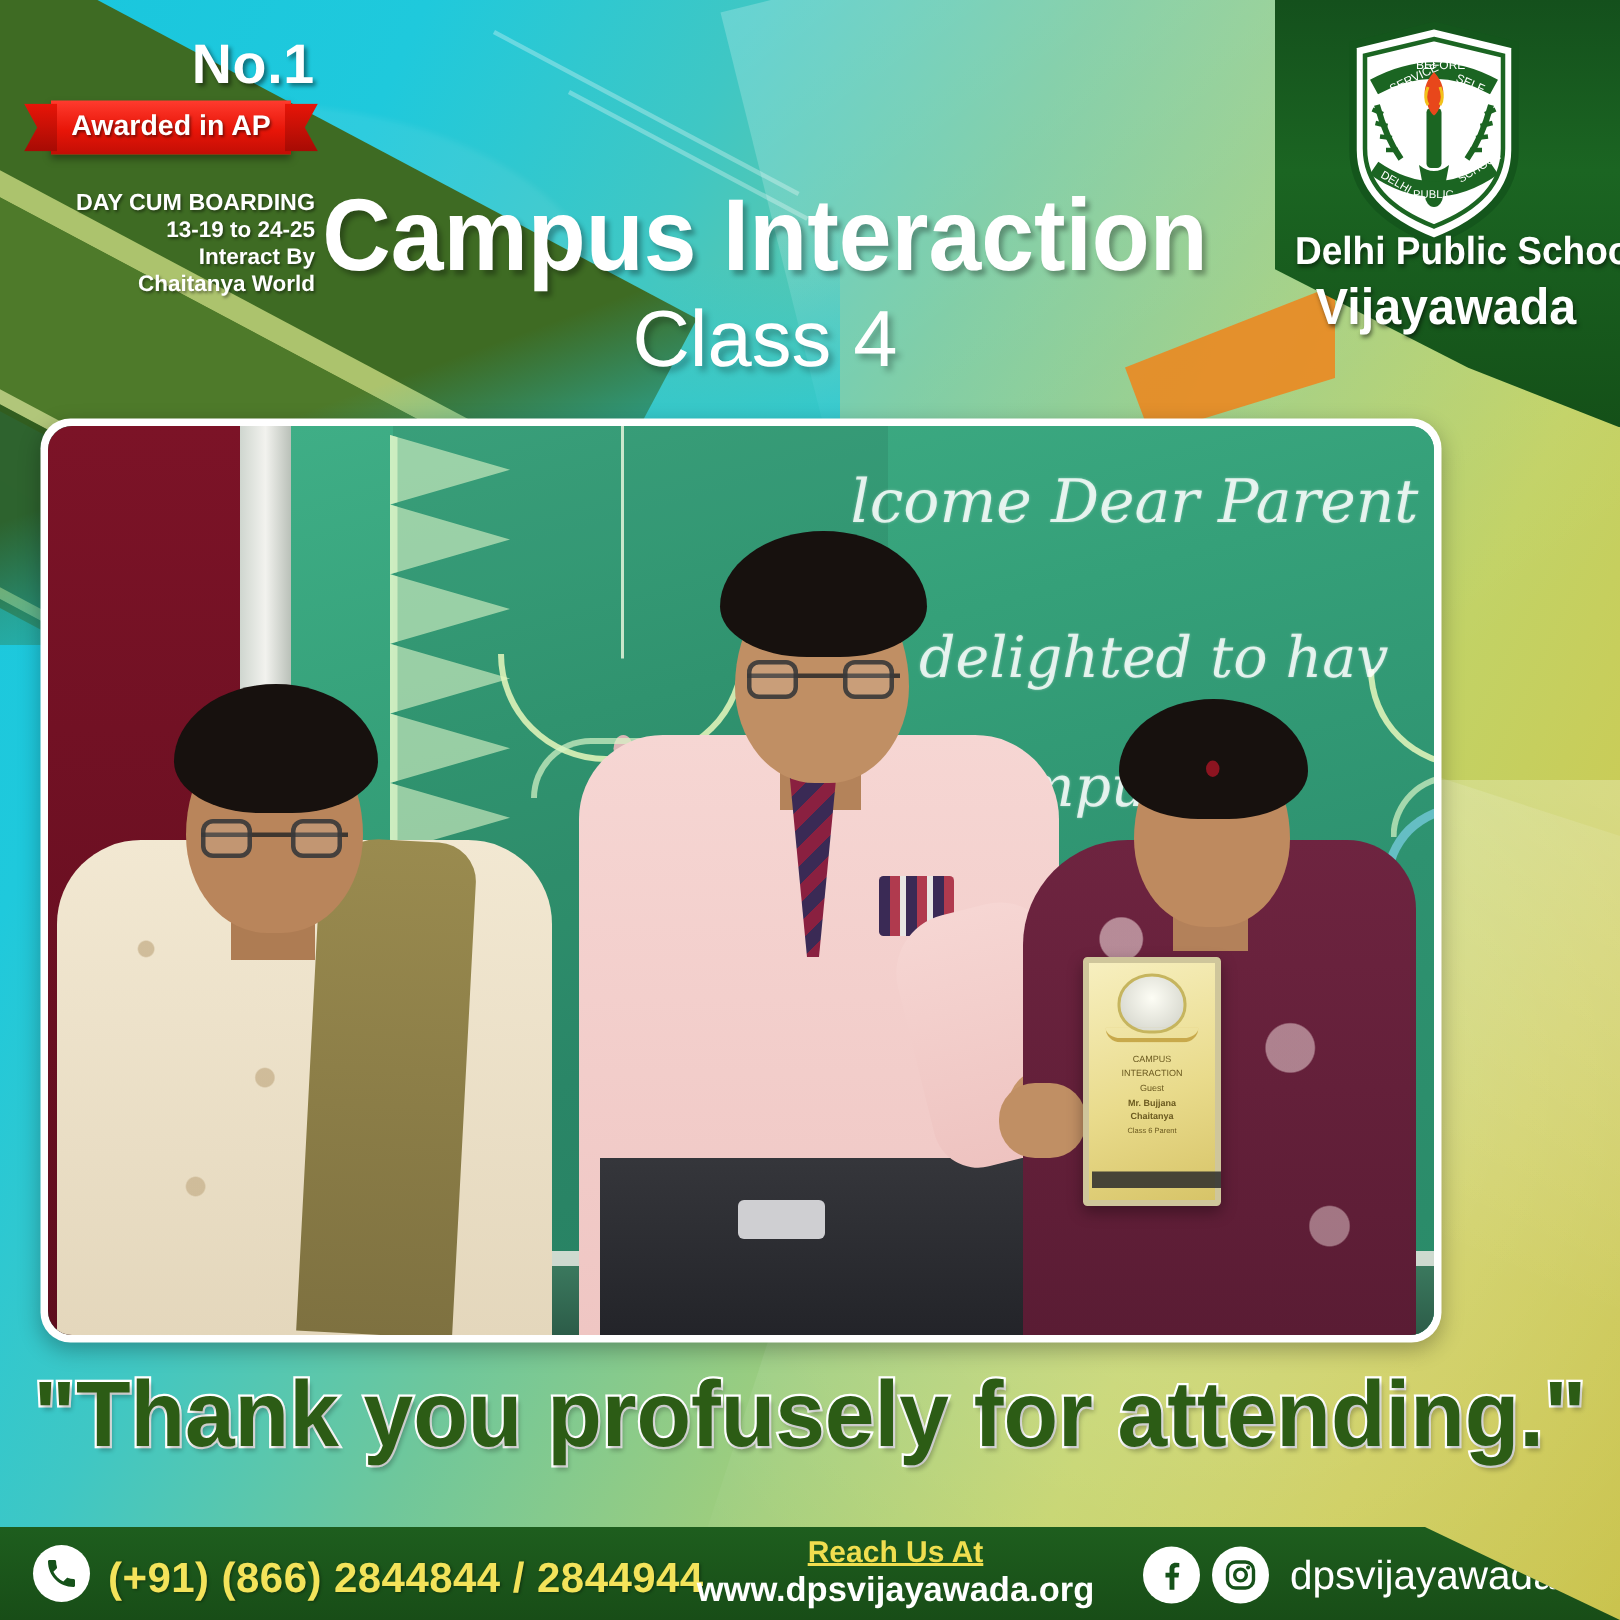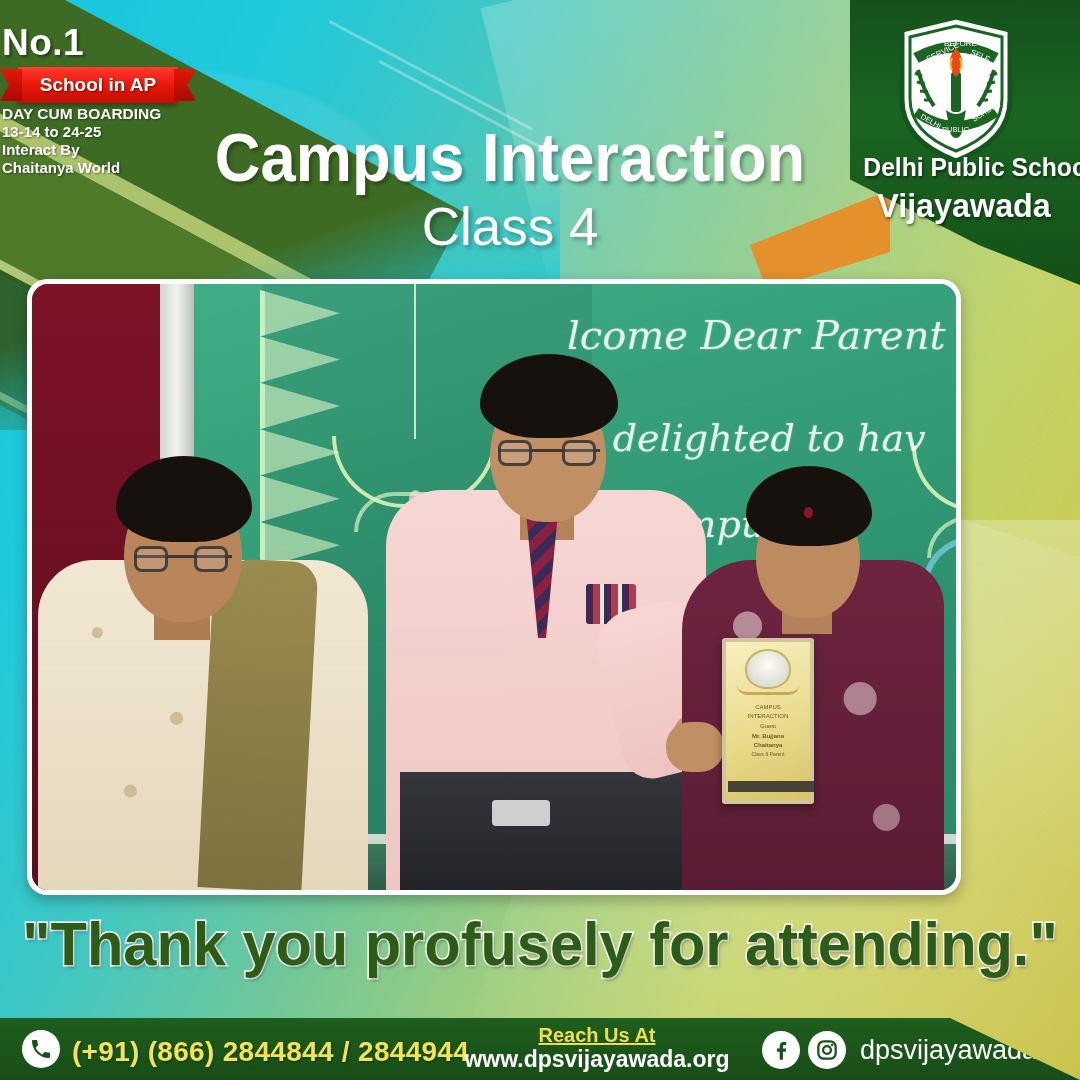--- a/index.html
+++ b/index.html
@@ -41,39 +41,39 @@
   .b5{left:-330px;top:94px;width:900px;height:120px;background:#2F5A1E;opacity:.92;}
   .b6{left:-330px;top:216px;width:900px;height:7px;background:#AFC36B;opacity:.7;}
   .b7{left:-330px;top:224px;width:900px;height:90px;background:#35641F;opacity:.55;}
   .tl-fade{position:absolute;left:0;top:0;width:560px;height:430px;
     background:linear-gradient(160deg,rgba(0,0,0,0) 38%, rgba(30,200,222,.0) 55%, rgba(31,201,220,.95) 82%);}
 
   
   .thinline{position:absolute;height:3px;background:rgba(255,255,255,.30);transform:rotate(28deg);transform-origin:0 0;}
 
   
-  .badge{position:absolute;left:2px;top:24px;width:192px;text-align:left;}
+  .badge{position:absolute;left:18px;top:24px;width:192px;text-align:right;}
   .badge .no1{
     font-size:37px;font-weight:bold;color:#ffffff;letter-spacing:.5px;line-height:1;
     text-shadow:2px 2px 3px rgba(0,0,0,.45);
   }
   .ribbon{
     position:relative;margin:6px auto 0;width:160px;height:36px;
     background:linear-gradient(180deg,#FF3B2E 0%,#E81508 55%,#C20E05 100%);
     display:flex;align-items:center;justify-content:center;
     box-shadow:0 3px 5px rgba(0,0,0,.35);
   }
   .ribbon span{color:#fff;font-size:19px;font-weight:bold;text-shadow:1px 1px 2px rgba(0,0,0,.5);white-space:nowrap;}
   .ribbon:before,.ribbon:after{
     content:"";position:absolute;top:2px;width:22px;height:32px;
     background:linear-gradient(180deg,#E81508,#A60B04);
   }
   .ribbon:before{left:-18px;clip-path:polygon(0 0,100% 0,100% 100%,0 100%,40% 50%);}
   .ribbon:after{right:-18px;clip-path:polygon(0 0,100% 0,60% 50%,100% 100%,0 100%);}
-  .badge .sub{margin-top:2px;color:#ffffff;line-height:1.18;text-shadow:1px 1px 2px rgba(0,0,0,.45);}
+  .badge .sub{margin-top:24px;color:#ffffff;line-height:1.18;text-shadow:1px 1px 2px rgba(0,0,0,.45);}
   .sub .l1{font-size:15.5px;font-weight:bold;}
   .sub .l2{font-size:15px;font-weight:bold;}
   .sub .l3{font-size:15px;font-weight:bold;}
   .sub .l4{font-size:15px;font-weight:bold;}
 
   
   .title{
     position:absolute;left:150px;top:118px;width:720px;text-align:center;
     font-size:68px;font-weight:bold;color:#fff;letter-spacing:0px;
     font-family:"Liberation Sans Narrow","Liberation Sans",sans-serif;
@@ -271,25 +271,25 @@
       <div class="band b6"></div>
     <div class="band b7"></div>
     <div class="tl-fade"></div>
   </div>
   <div class="thinline" style="left:330px;top:20px;width:230px;"></div>
   <div class="thinline" style="left:380px;top:60px;width:180px;"></div>
 
   <div class="badge">
     <div class="no1">No.1</div>
     <div class="ribbon">
-      <span>School in AP</span>
+      <span>Awarded in AP</span>
     </div>
     <div class="sub">
       <div class="l1">DAY CUM BOARDING</div>
-      <div class="l2">13-14 to 24-25</div>
+      <div class="l2">13-19 to 24-25</div>
       <div class="l3">Interact By</div>
       <div class="l4">Chaitanya World</div>
     </div>
   </div>
 
   <div class="title">Campus Interaction</div>
   <div class="subtitle">Class 4</div>
 
   <div class="banner-orange"></div>
   <div class="banner"></div>

